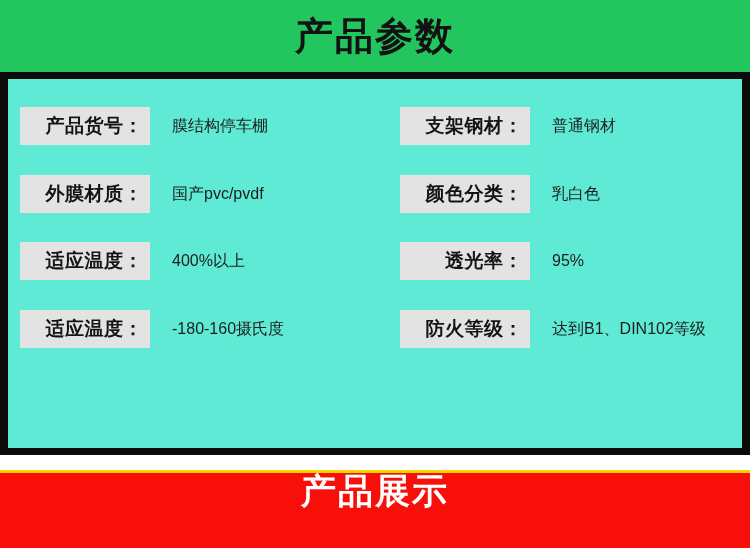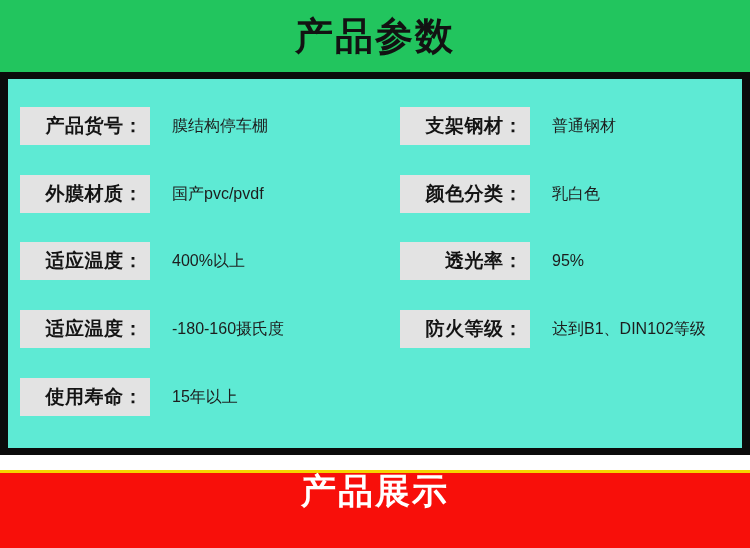--- a/index.html
+++ b/index.html
@@ -170,24 +170,20 @@
         <div class="spec-row col-left r2">
           <div class="spec-label">适应温度：</div>
           <div class="spec-value">400%以上</div>
         </div>
 
         <div class="spec-row col-left r3">
           <div class="spec-label">适应温度：</div>
           <div class="spec-value">-180-160摄氏度</div>
         </div>
 
-        <div class="spec-row col-left r4">
-          <div class="spec-label">使用寿命：</div>
-          <div class="spec-value">15年以上</div>
-        </div>
 
         <div class="spec-row col-right r1">
           <div class="spec-label">颜色分类：</div>
           <div class="spec-value">乳白色</div>
         </div>
 
         <div class="spec-row col-right r0">
           <div class="spec-label">支架钢材：</div>
           <div class="spec-value">普通钢材</div>
         </div>

